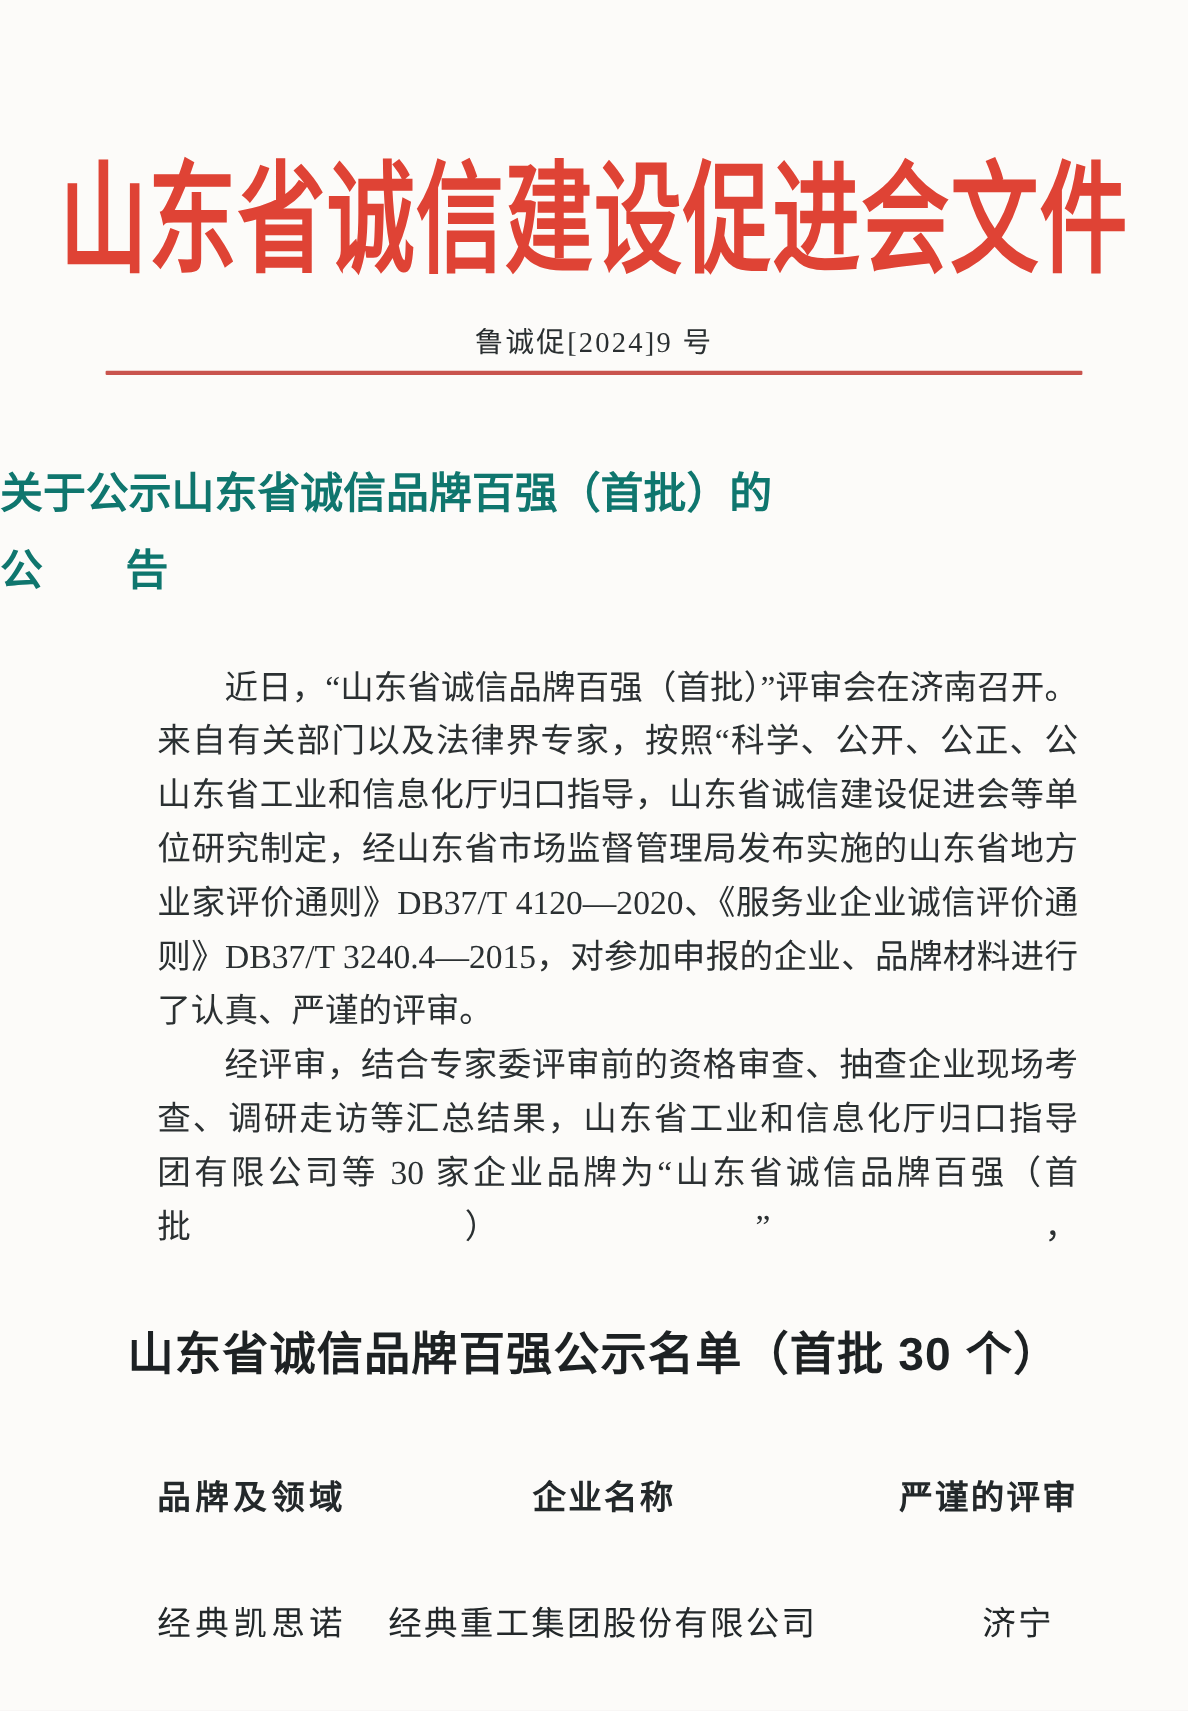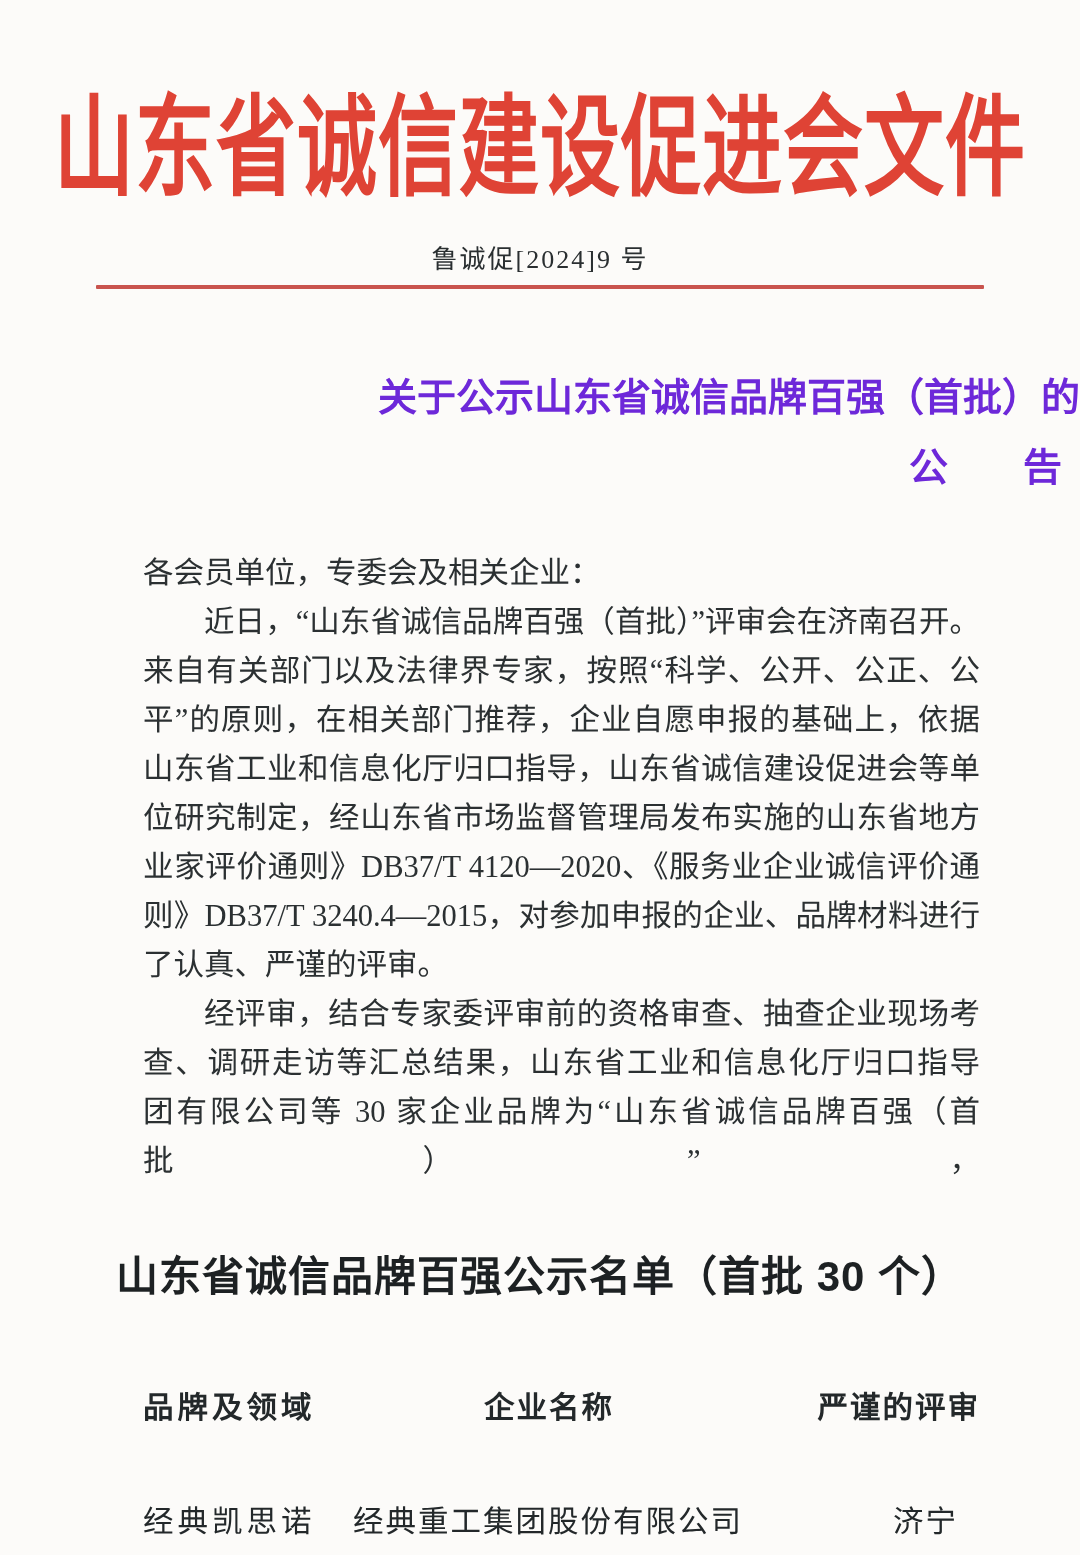--- a/index.html
+++ b/index.html
@@ -12,21 +12,21 @@
     width: 1080px;
     height: 1555px;
     margin: 0 auto;
     background: #fcfbf9;
     overflow: hidden;
     font-family: "Liberation Serif", "DejaVu Serif", serif;
     color: #23282a;
   }
   
   .org-header {
-    padding-top: 58px;
+    padding-top: 110px;
     text-align: center;
     white-space: nowrap;
   }
   .org-header span {
     display: inline-block;
     font-size: 80px;
     font-weight: 900;
     letter-spacing: 1px;
     color: var(--accent-red, #df4335);
     transform: scaleY(1.38);
@@ -45,25 +45,25 @@
   .red-line {
     width: 888px;
     height: 4px;
     margin: 10px auto 0 auto;
     background: var(--line-red, #c9544e);
     border-radius: 1px;
   }
   
   .doc-title {
     margin-top: 74px;
-    text-align: right;
+    text-align: left;
     font-weight: bold;
     font-size: 39px;
     line-height: 70px;
-    color: #6d28d9;
+    color: #0f766e;
   }
   .doc-title .t2 {
     letter-spacing: 18px;
   }
   
   .body-text {
     margin: 46px 100px 0 143px;
     font-size: 30.5px;
     line-height: 49px;
     color: #2b3032;
@@ -124,24 +124,22 @@
   <div class="doc-number">鲁诚促[2024]9 号</div>
 
   <div class="red-line"></div>
 
   <div class="doc-title">
     <div class="t1">关于公示山东省诚信品牌百强（首批）的</div>
     <div class="t2">公　告</div>
   </div>
 
   <div class="body-text">
-    <div class="body-line nj">各会员单位，专委会及相关企业：</div>
     <div class="body-line indent">近日，“山东省诚信品牌百强（首批）”评审会在济南召开。</div>
     <div class="body-line">来自有关部门以及法律界专家，按照“科学、公开、公正、公</div>
-    <div class="body-line">平”的原则，在相关部门推荐，企业自愿申报的基础上，依据</div>
     <div class="body-line">山东省工业和信息化厅归口指导，山东省诚信建设促进会等单</div>
     <div class="body-line">位研究制定，经山东省市场监督管理局发布实施的山东省地方</div>
     <div class="body-line">业家评价通则》DB37/T 4120—2020、《服务业企业诚信评价通</div>
     <div class="body-line">则》DB37/T 3240.4—2015，对参加申报的企业、品牌材料进行</div>
     <div class="body-line nj">了认真、严谨的评审。</div>
     <div class="body-line indent">经评审，结合专家委评审前的资格审查、抽查企业现场考</div>
     <div class="body-line">查、调研走访等汇总结果，山东省工业和信息化厅归口指导</div>
     <div class="body-line">团有限公司等 30 家企业品牌为“山东省诚信品牌百强（首批）”，</div>
   </div>
 

